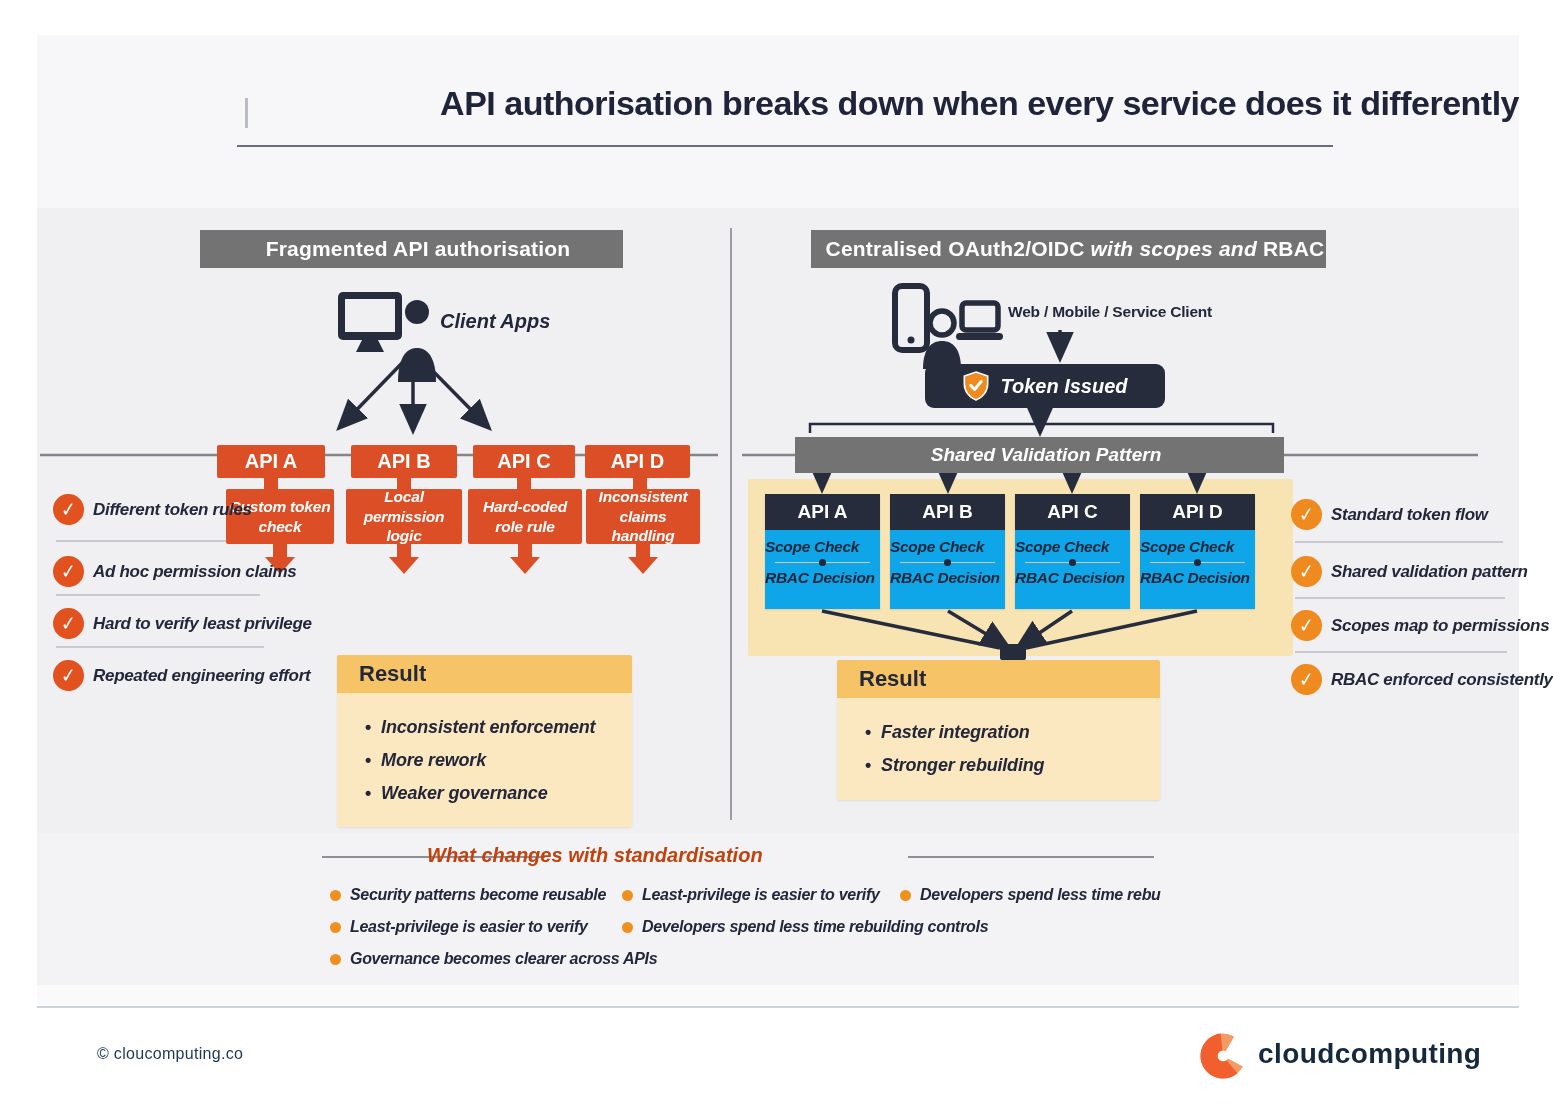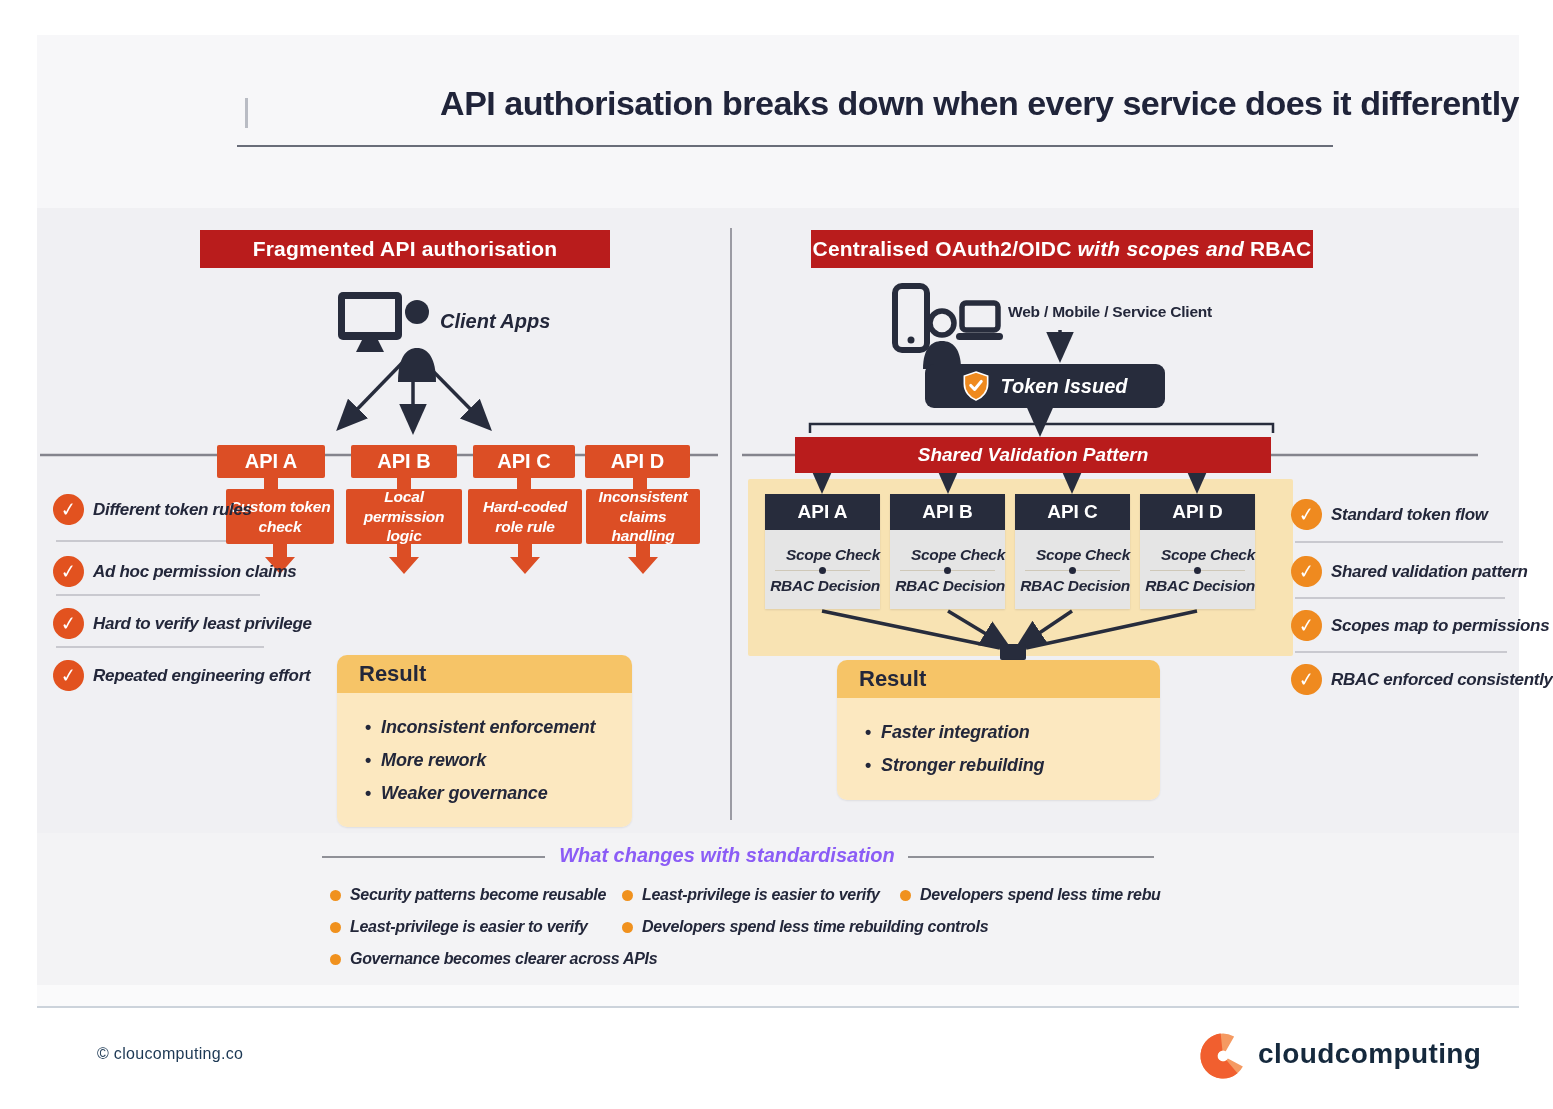--- a/index.html
+++ b/index.html
@@ -14,64 +14,64 @@
   .band-foot{top:985px;height:21px;background:#fafafb;}
   .band-edge{top:1006px;height:2px;background:#ccd3db;}
   
   .page-title{left:37px;top:84px;width:1482px;text-align:right;font-size:34px;font-weight:bold;
               color:#20243a;letter-spacing:-0.5px;}
   .title-tick{left:245px;top:98px;width:3px;height:30px;background:#b9bcc4;}
   .title-rule{left:237px;top:145px;width:1096px;height:2px;background:#696d79;}
   .page-subtitle{left:37px;top:158px;width:1482px;text-align:center;font-size:19px;font-style:italic;
                  color:#2a2e40;}
   
-  .navy-box{background:#b91c1c;color:#ffffff;display:flex;align-items:center;justify-content:center;
-            font-weight:bold;}
+  .navy-box{background:#737373;color:#ffffff;display:flex;align-items:center;justify-content:center;
+            font-weight:bold;padding-left:13px;}
   .panel-header{height:38px;font-size:21px;letter-spacing:0.2px;z-index:2;}
   
   .api-box{background:#dc4e25;color:#fff;height:33px;display:flex;align-items:center;justify-content:center;
            font-weight:bold;font-size:20px;z-index:2;border-radius:2px;}
   .sub-box{background:#dc4e25;color:#fff;display:flex;align-items:center;justify-content:center;text-align:center;
            font-weight:bold;font-style:italic;font-size:15.5px;line-height:1.25;z-index:2;border-radius:2px;
            height:55px;padding:0 2px;box-sizing:border-box;letter-spacing:-0.2px;}
   .check-item{display:flex;align-items:center;gap:9px;z-index:2;}
   .check-circle{width:31px;height:31px;border-radius:50%;display:flex;align-items:center;justify-content:center;
                 color:#fff;font-size:19px;font-weight:bold;flex:0 0 31px;transform:rotate(-6deg);}
   .cc-red{background:#e2521f;}
   .cc-orange{background:#ef8a1f;}
   .check-label{font-size:17px;font-weight:bold;font-style:italic;color:#23273a;letter-spacing:-0.3px;white-space:nowrap;}
   .mini-rule{position:absolute;height:2px;background:#c9c9cf;z-index:1;}
   
-  .result-box{z-index:2;border-radius:10px;overflow:hidden;box-shadow:0 1px 2px rgba(0,0,0,0.08);}
+  .result-box{z-index:2;border-radius:2px;overflow:hidden;box-shadow:0 1px 2px rgba(0,0,0,0.08);}
   .result-head{background:#f6c467;height:38px;display:flex;align-items:center;padding-left:22px;
                font-size:22px;font-weight:bold;color:#23273a;}
   .result-body{background:#fce8c0;padding:10px 10px 10px 20px;}
   .result-body ul{list-style:none;margin:8px;padding:0;}
   .result-body li{font-size:18px;font-weight:bold;font-style:italic;color:#23273a;line-height:1.82;
                   letter-spacing:-0.2px;}
   .result-body li::before{content:"\2022";margin-right:10px;font-style:normal;}
   
   .token-bar{left:925px;top:364px;width:240px;height:44px;border-radius:9px;display:flex;align-items:center;
              justify-content:center;gap:10px;background:#272c3c;z-index:2;}
   .token-label{color:#fff;font-size:20px;font-weight:bold;font-style:italic;}
   .validation-bar{left:795px;top:437px;width:476px;height:36px;font-size:19px;font-style:italic;z-index:2;}
   .yellow-panel{left:748px;top:479px;width:545px;height:177px;background:#f8e3b3;z-index:0;border-radius:2px;}
   .svc-card{position:absolute;top:494px;width:115px;z-index:2;box-shadow:0 1px 2px rgba(0,0,0,0.1);}
   .svc-head{height:36px;background:#272c3c;color:#fff;display:flex;align-items:center;justify-content:center;
             font-weight:bold;font-size:19px;}
-  .svc-body{height:79px;background:#e5e5e5;text-align:right;box-sizing:border-box;padding-top:16px;}
+  .svc-body{height:79px;background:#0ea5e9;text-align:left;box-sizing:border-box;padding-top:8px;}
   .svc-line{font-size:15.5px;font-weight:bold;font-style:italic;color:#23273a;letter-spacing:-0.3px;}
   .sc-div{position:relative;width:82%;margin:6px auto 6px auto;border-top:1.5px solid #cfc8b8;}
   .sc-dot{position:absolute;left:50%;top:-4px;width:7px;height:7px;margin-left:-3.5px;border-radius:50%;
           background:#23273a;}
   .client-label{font-size:20px;font-weight:bold;font-style:italic;color:#23273a;z-index:2;}
   .client-label-sm{font-size:15.5px;font-weight:bold;color:#23273a;z-index:2;letter-spacing:-0.2px;}
   
-  .bottom-heading{left:427px;top:844px;width:600px;text-align:center;font-size:20px;font-weight:bold;
-                  font-style:italic;color:#8b5cf6;z-index:2;}
+  .bottom-heading{left:427px;top:844px;width:600px;font-size:20px;font-weight:bold;
+                  font-style:italic;color:#c2410c;z-index:2;}
   .head-rule{position:absolute;top:856px;height:2px;background:#8f9097;z-index:1;}
   .b-item{display:flex;align-items:center;gap:9px;z-index:2;}
   .b-dot{width:11px;height:11px;border-radius:50%;background:#f0911e;flex:0 0 11px;}
   .b-text{font-size:16px;font-weight:bold;font-style:italic;color:#23273a;letter-spacing:-0.3px;white-space:nowrap;}
   
   .copyright{left:97px;top:1045px;font-size:16px;color:#1c3854;letter-spacing:0.3px;}
   .brand-name{left:1258px;top:1038px;font-size:28px;font-weight:bold;color:#15293d;letter-spacing:0.4px;}
   svg.overlay{position:absolute;left:0;top:0;z-index:1;}
   svg.icon{position:absolute;z-index:2;}
 </style>

